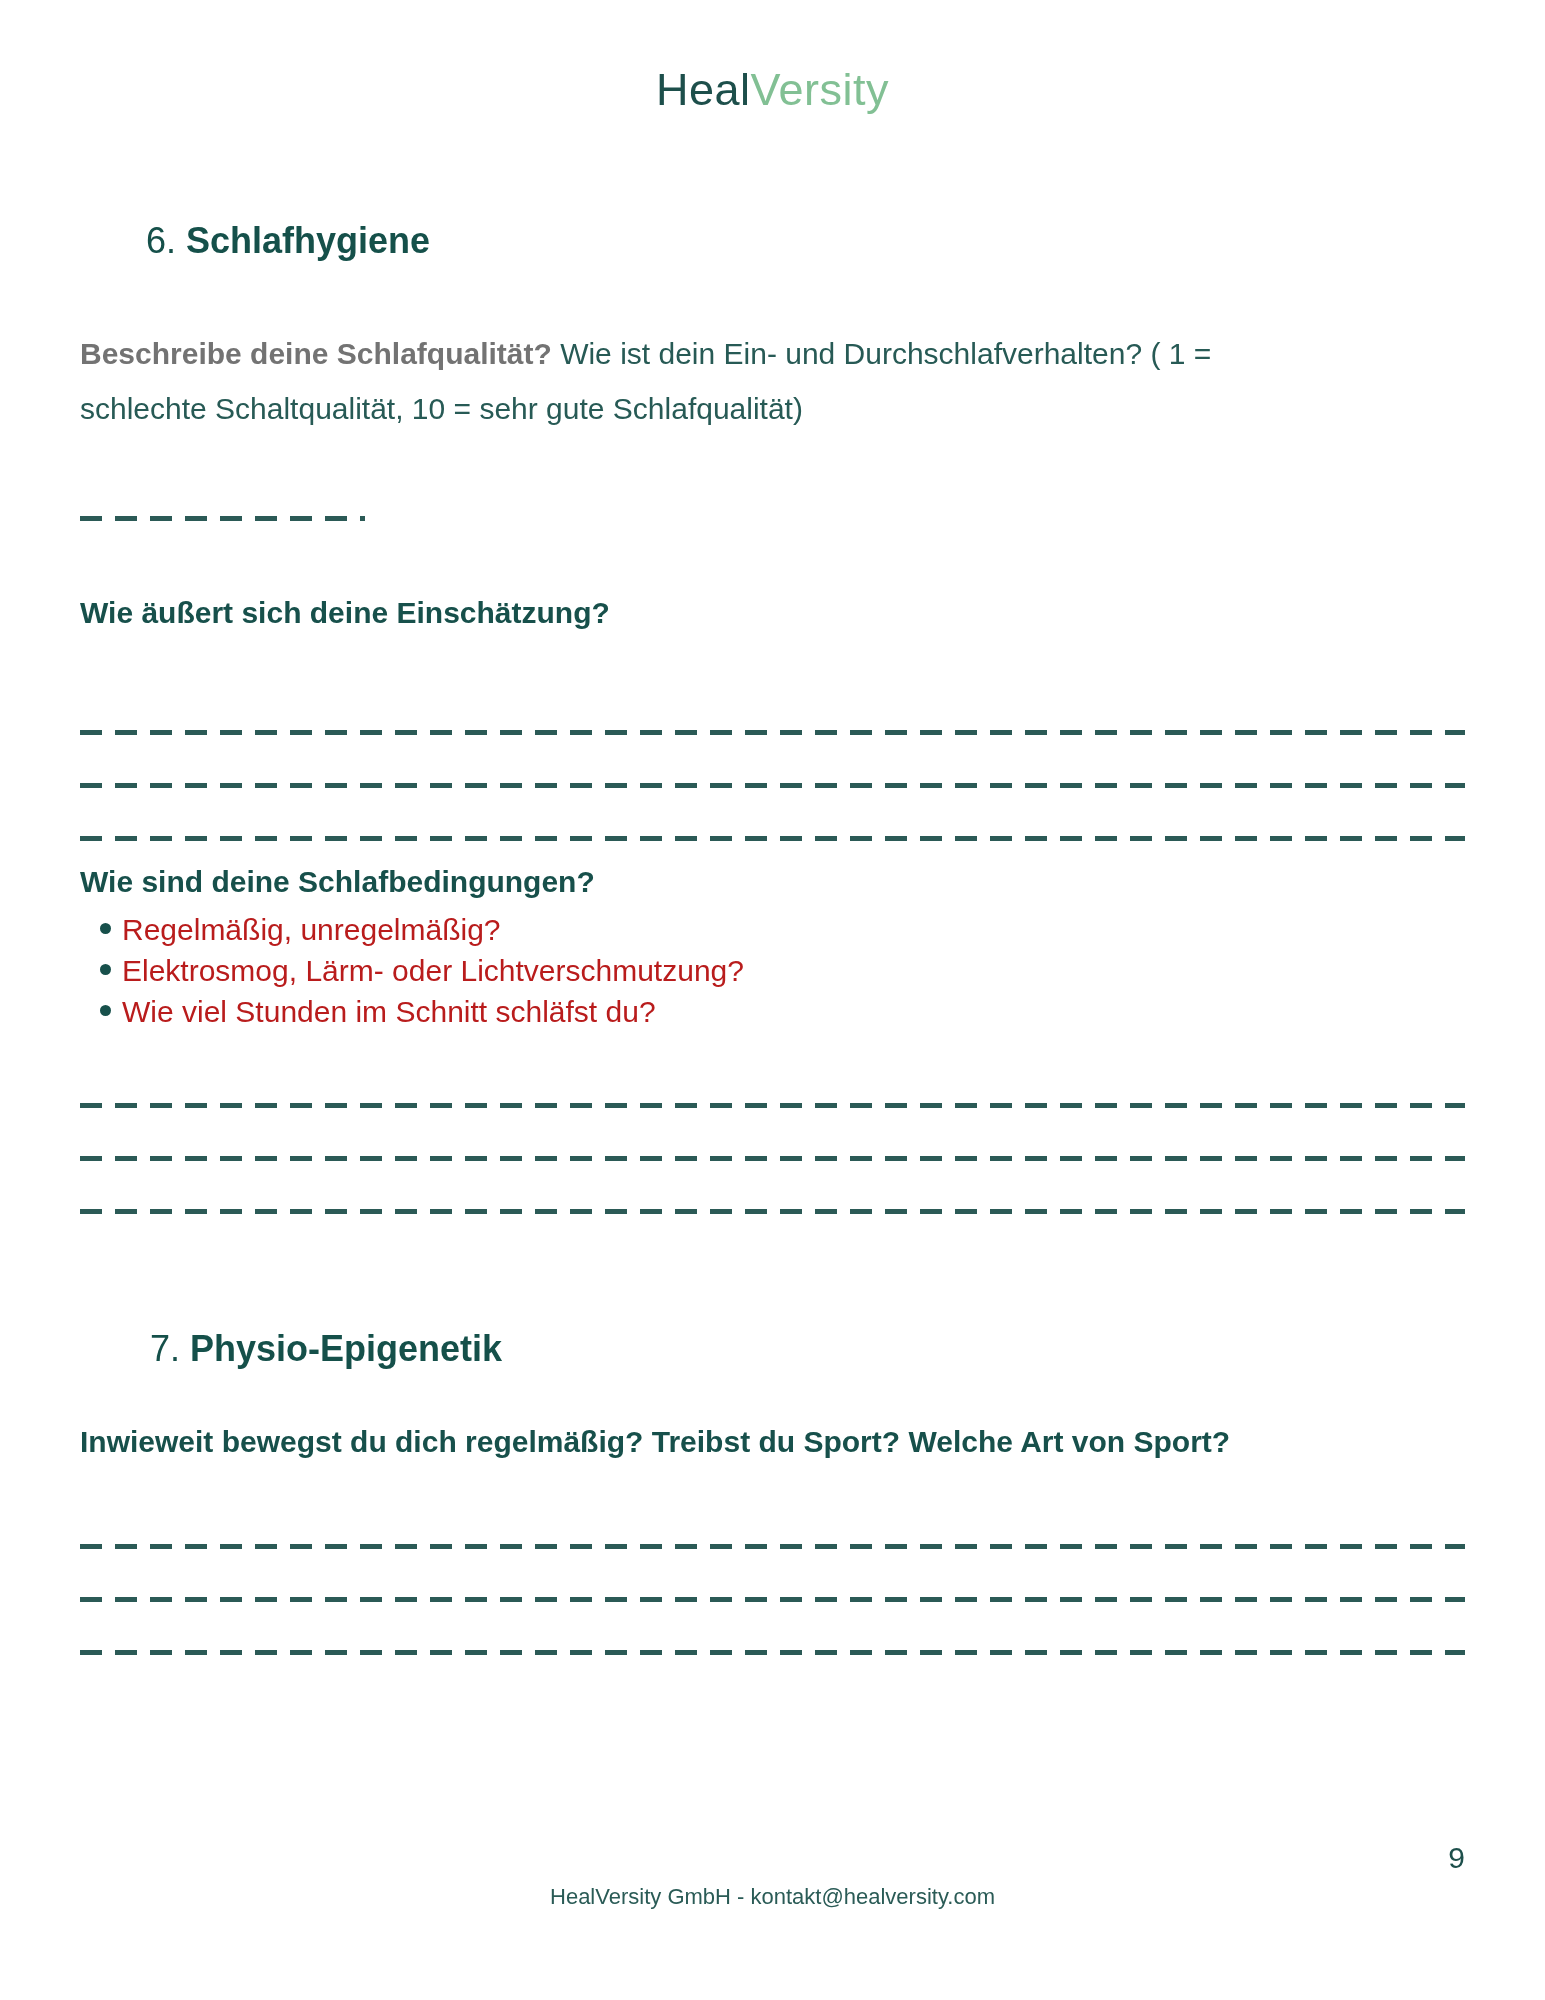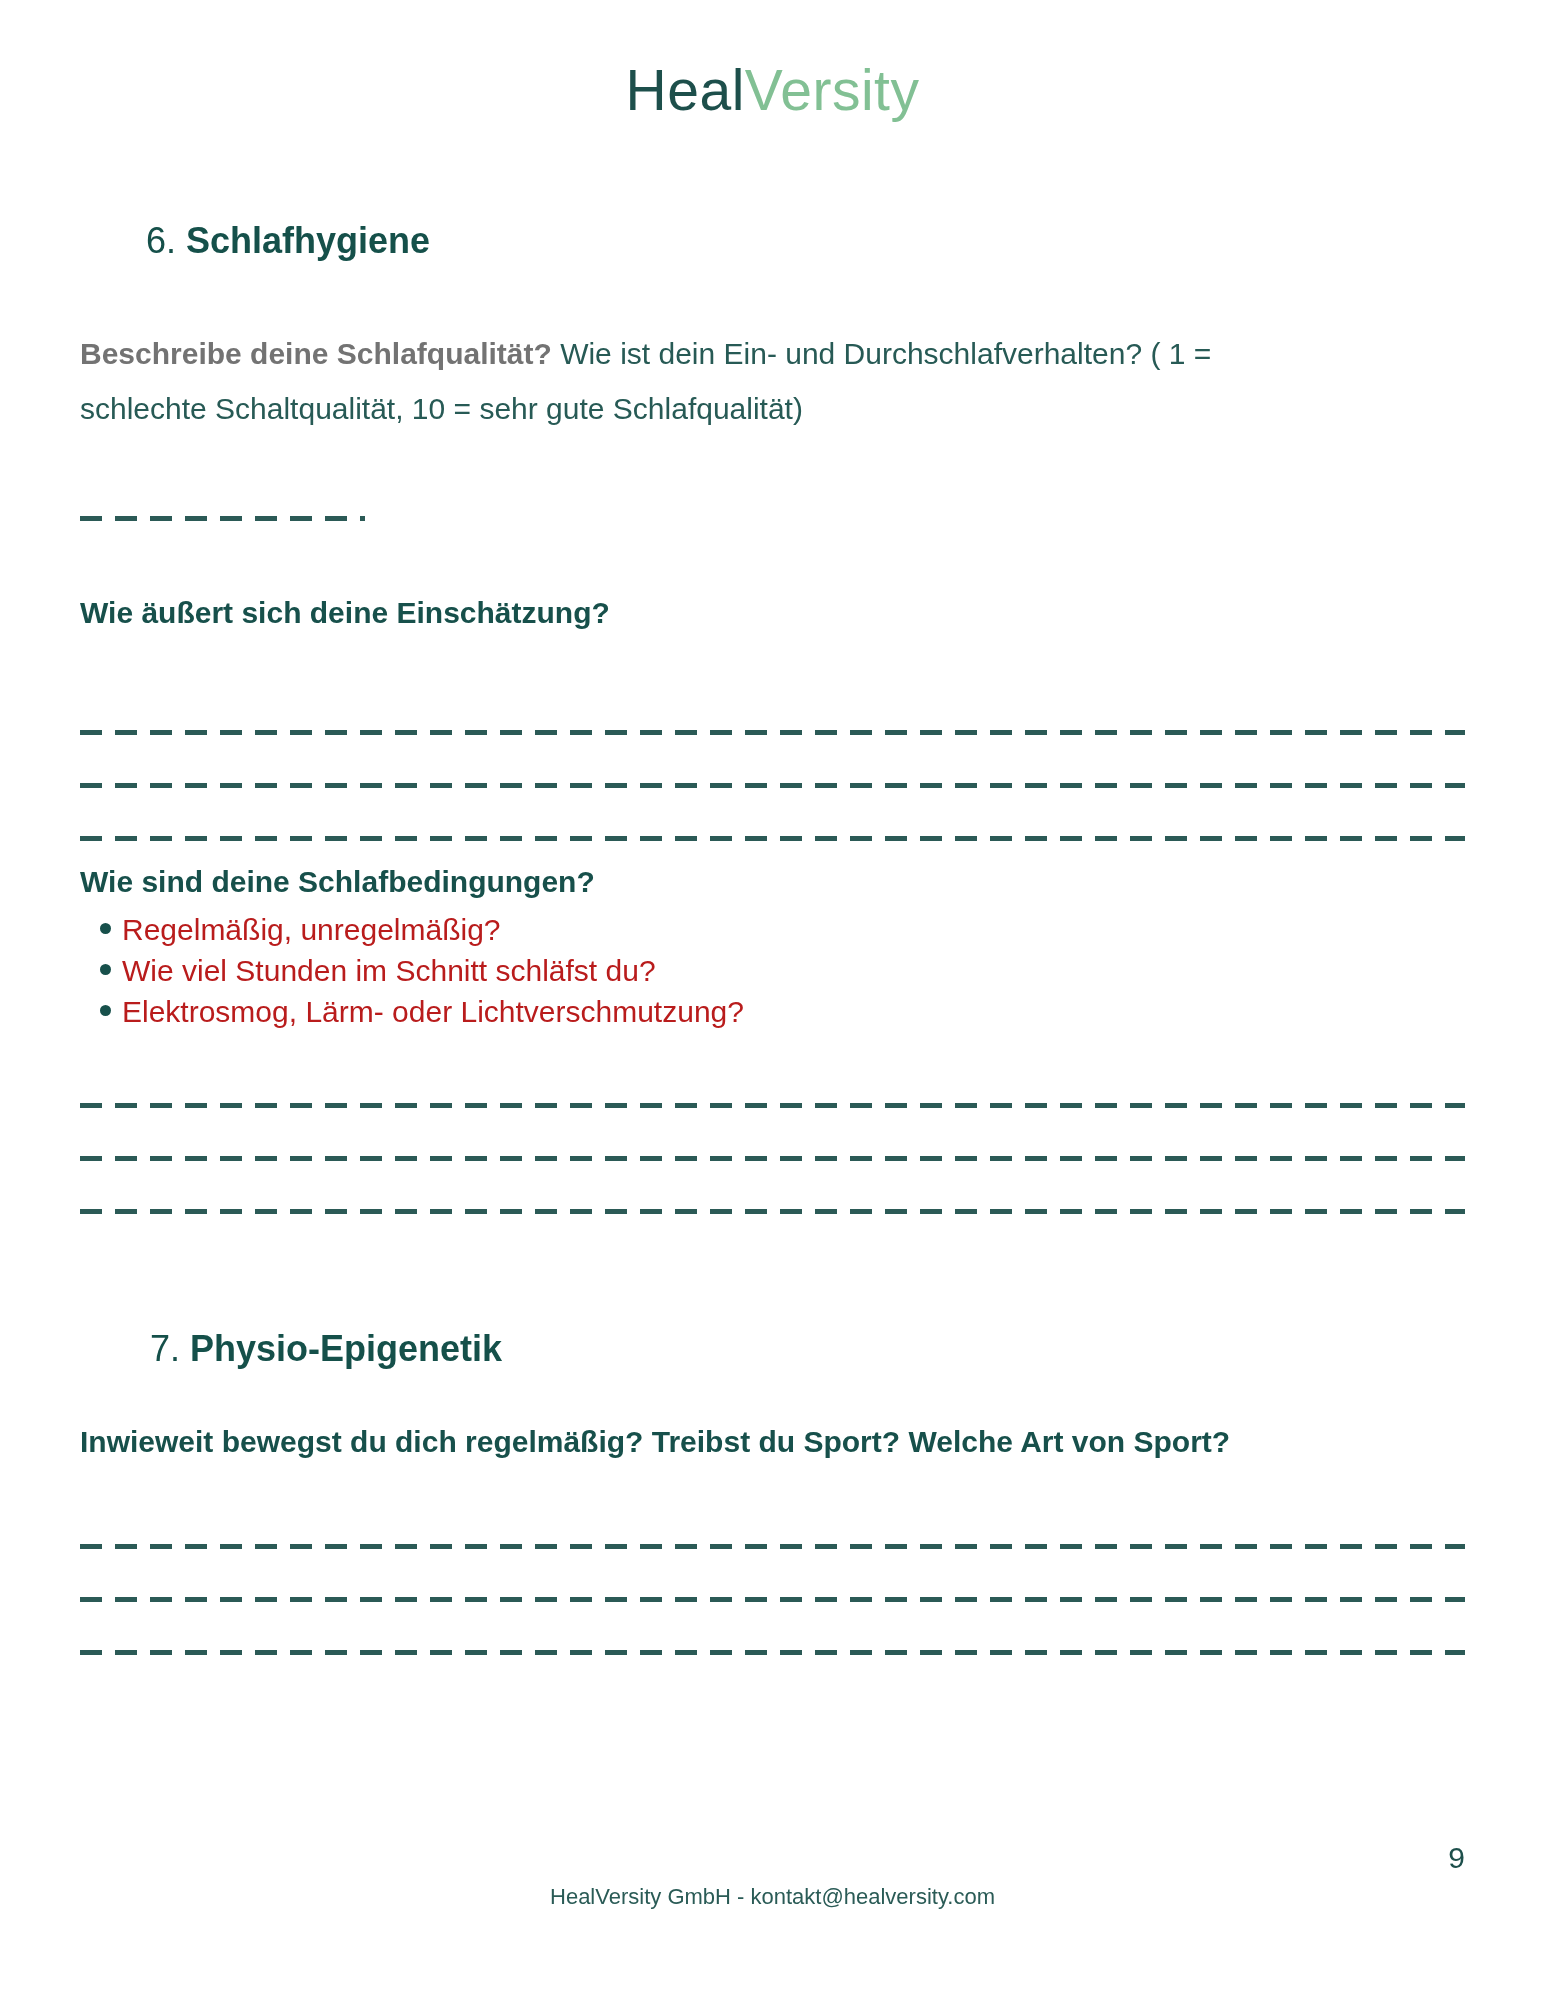--- a/index.html
+++ b/index.html
@@ -10,21 +10,21 @@
     margin:0 auto;
     background:#ffffff;
     box-sizing:border-box;
     padding:0 80px;
     overflow:hidden;
     font-family:"Liberation Sans", sans-serif;
     color:#275a55;
   }
   .logo{
     margin-top:66px;
-    font-size:57px;
+    font-size:45px;
     line-height:48px;
     text-align:center;
     letter-spacing:0.5px;
   }
   .logo .heal{color:#1d4f4b;}
   .logo .versity{color:#82c094;}
 
   .section-heading{
     font-size:36px;
     line-height:46px;
@@ -125,22 +125,22 @@
   <div class="lines-1">
     <div class="answer-line"></div>
     <div class="answer-line"></div>
     <div class="answer-line"></div>
   </div>
 
   <div class="question-heading q3">Wie sind deine Schlafbedingungen?</div>
 
   <ul class="bullets">
     <li>Regelmäßig, unregelmäßig?</li>
+    <li>Elektrosmog, Lärm- oder Lichtverschmutzung?</li>
     <li>Wie viel Stunden im Schnitt schläfst du?</li>
-    <li>Elektrosmog, Lärm- oder Lichtverschmutzung?</li>
   </ul>
 
   <div class="lines-2">
     <div class="answer-line"></div>
     <div class="answer-line"></div>
     <div class="answer-line"></div>
   </div>
 
   <div class="section-heading sec7-heading">
     <span class="sec-number">7.</span>

